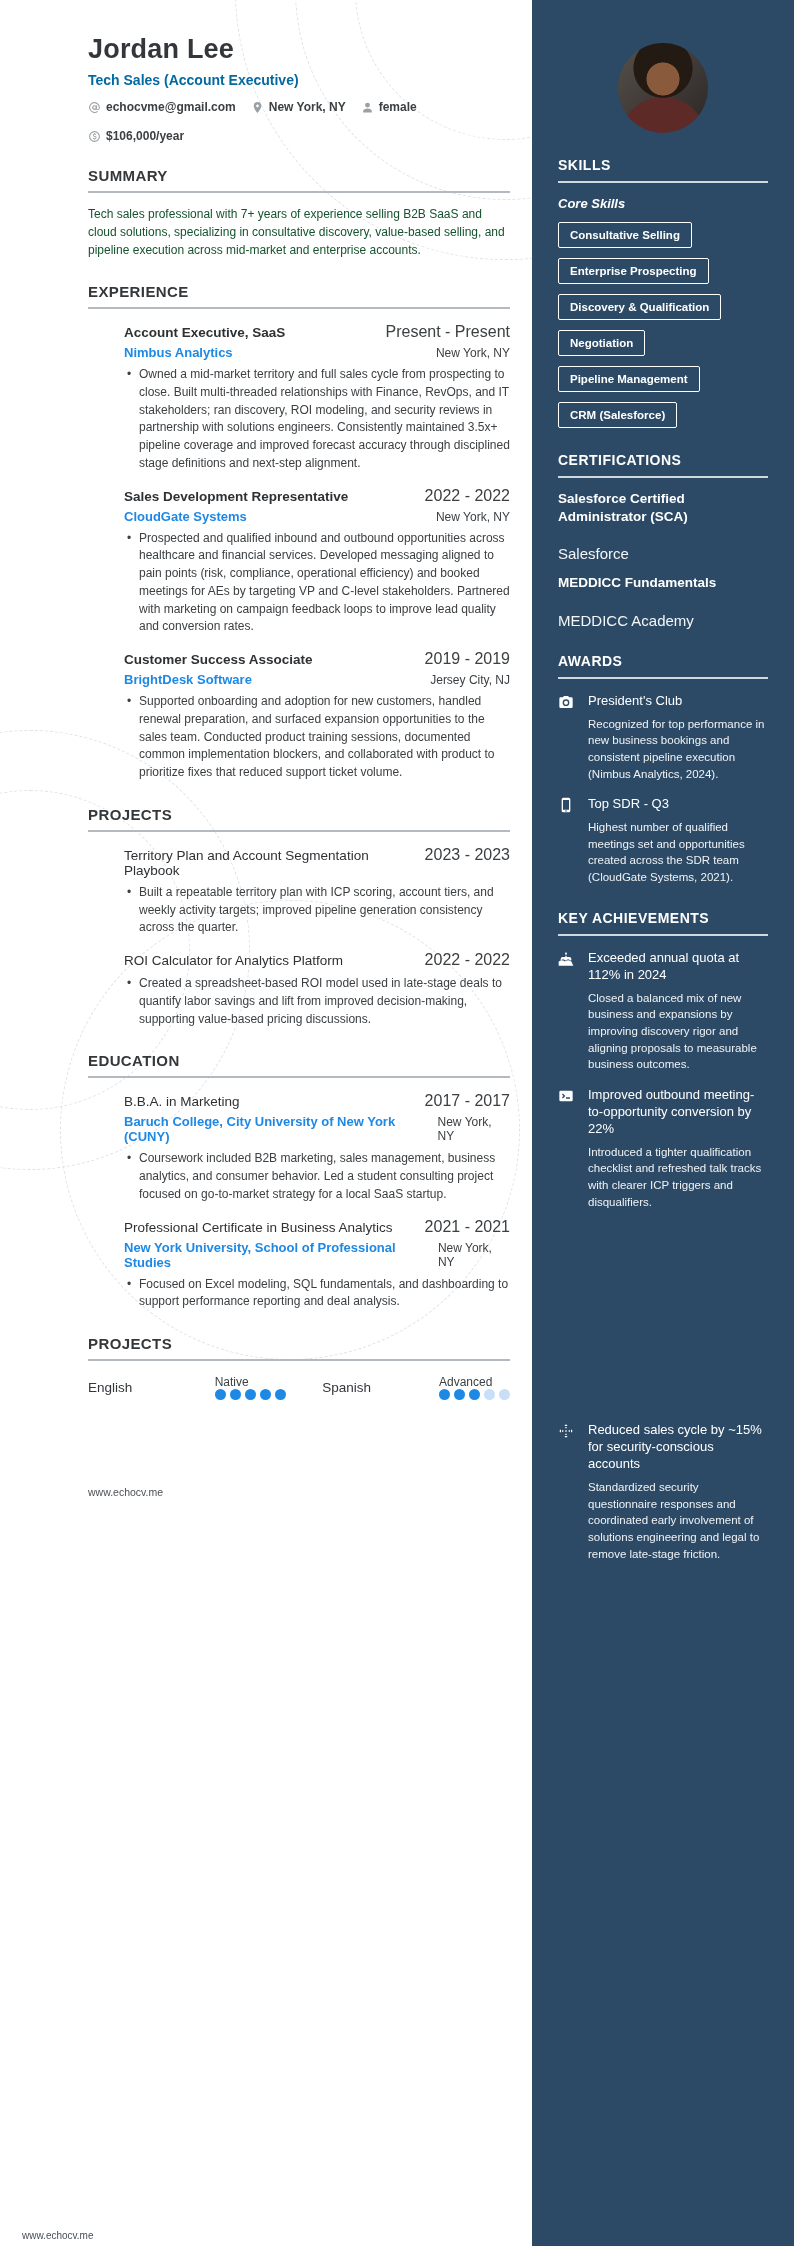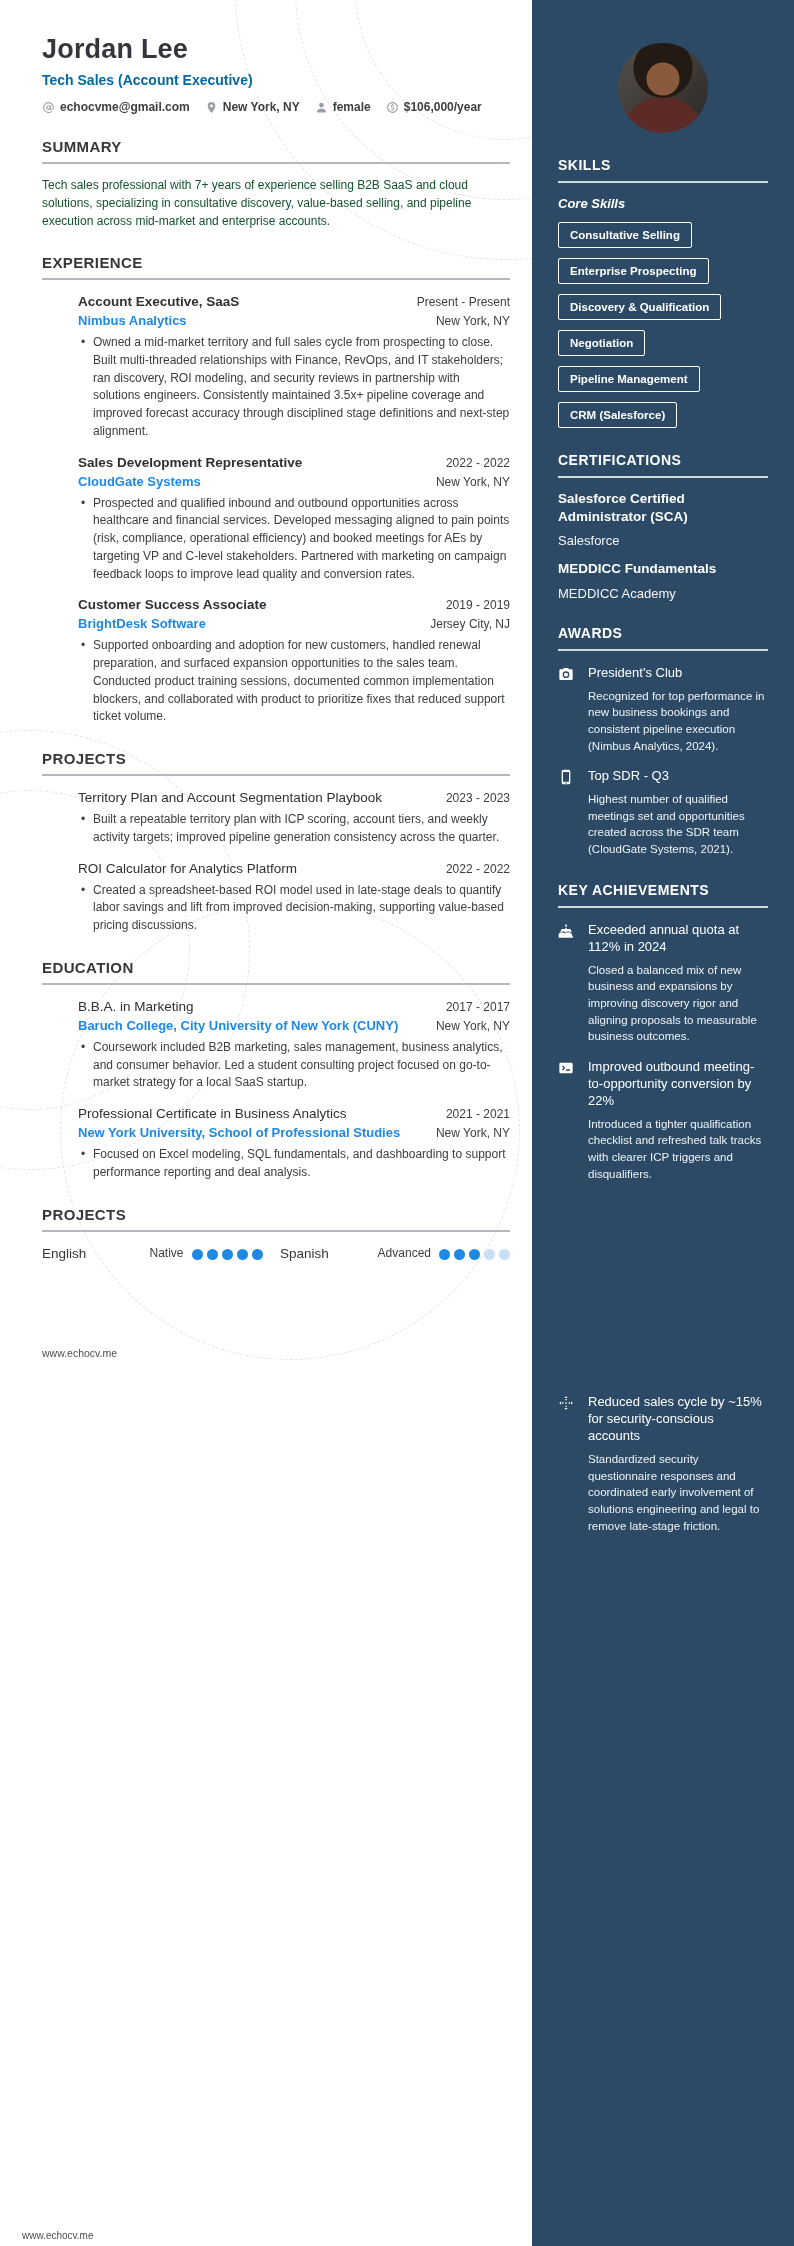--- a/index.html
+++ b/index.html
@@ -1,52 +1,52 @@
 <!DOCTYPE html>
 <html><head>
 <meta charset="utf-8">
 <style>
   * { margin:0; padding:0; box-sizing:border-box; }
   html,body { background:#ffffff; }
   body { width:794px; font-family:"Liberation Sans", sans-serif; }
   .page { display:flex; width:794px; height:2246px; position:relative; }
 
   
-  .main { width:532px; height:2246px; position:relative; overflow:hidden; background:#ffffff; }
+  .main { width:532px; height:2246px; position:relative; overflow:hidden; background:#ffffff;padding-left:46px; }
   .main-inner { position:relative; padding:34px 22px 0 42px; z-index:2; }
 
   .deco { position:absolute; border:1px dashed #dfe2e6; border-radius:50%; z-index:1; }
 
   .name { font-size:27px; font-weight:700; color:#33363a; letter-spacing:.2px; }
   .job-title { margin-top:7px; font-size:14px; font-weight:600; color:#0369a1; }
   .contact-row { margin-top:12px; display:flex; align-items:center; gap:15px; flex-wrap:wrap; }
   .contact-item { display:flex; align-items:center; gap:5px; font-size:12px; font-weight:600; color:#3d4043; }
   .cicon { width:13px; height:13px; display:inline-flex; align-items:center; justify-content:center; color:#9aa0a6; }
   .cicon svg { width:13px; height:13px; fill:#9aa0a6; }
 
   .section { margin-top:24px; }
   .sec-head { font-size:15px; font-weight:600; color:#35383b; letter-spacing:.4px; }
   .rule { border-bottom:2px solid #b4b9c0; margin-top:7px; }
   .summary-text { margin-top:12px; font-size:12px; line-height:1.5; color:#14532d; }
 
   .entry { margin-top:14px;margin-left:36px; }
   .entry-row { display:flex; justify-content:space-between; align-items:baseline; }
   .entry-title { font-size:13.5px; font-weight:700; color:#2e3134; }
   .entry-title.light { font-weight:500; }
-  .entry-date { font-size:12px; color:#3c4043; white-space:nowrap; }
+  .entry-date { font-size:16px; color:#3c4043; white-space:nowrap; }
   .entry-sub { display:flex; justify-content:space-between; align-items:baseline; margin-top:4px; }
   .entry-company { font-size:13px; font-weight:600; color:#1e88e5; text-decoration:none; }
   .entry-loc { font-size:12px; color:#3c4043; }
   .bullet { margin-top:6px; padding-left:15px; position:relative; font-size:12px; line-height:1.48; color:#3c4043; }
   .bullet::before { content:"•"; position:absolute; left:3px; top:0; color:#3c4043; }
 
   .lang-row { margin-top:14px; display:flex; align-items:center; justify-content:space-between; }
   .lang-name { font-size:13.5px; color:#33363a; width:90px; }
   .lang-level { font-size:12px; color:#3c4043; margin-right:8px; }
-  .lang-group { display:flex; align-items:flex-end; }
+  .lang-group { display:flex; align-items:flex-start;flex-direction:column; }
   .dots { display:flex; gap:4px; }
   .dot { width:11px; height:11px; border-radius:50%; background:#c9dff7; }
   .dot.filled { background:#1e88e5; }
 
   .site-link { margin-top:86px; font-size:10.5px; color:#4a4f55; text-decoration:none; display:inline-block; }
   .site-link-bottom { position:absolute; left:22px; bottom:5px; font-size:10px; color:#4a4f55; text-decoration:none; z-index:3; }
 
   
   .sidebar { width:262px; height:2246px; background:#2c4a66; color:#ffffff; padding:0 26px; }
   .avatar { width:90px; height:90px; border-radius:50%; margin:43px auto 0; overflow:hidden;
@@ -57,21 +57,21 @@
               linear-gradient(135deg, #56504b, #2b2725); }
   .sb-section { margin-top:24px; }
   .sb-head { font-size:14px; font-weight:700; letter-spacing:.5px; color:#ffffff; }
   .sb-rule { border-bottom:2px solid rgba(255,255,255,.78); margin-top:8px; }
   .sb-sub { margin-top:13px; font-size:13px; font-weight:700;font-style:italic; }
   .chip-list { margin-top:11px; }
   .chip { display:table; border:1.5px solid #ffffff; border-radius:2px; padding:6px 11px;
           font-size:11.5px; font-weight:700; color:#ffffff; margin-bottom:10px; }
   .cert { margin-top:12px; }
   .cert-name { font-size:13.5px; font-weight:700; line-height:1.3; }
-  .cert-issuer { margin-top:8px; font-size:13px; color:rgba(255,255,255,.95); }
+  .cert-issuer { margin-top:20px; font-size:15px; color:rgba(255,255,255,.95); }
   .sb-item { display:flex; margin-top:14px; }
   .sb-item-icon { width:30px; flex:0 0 30px; padding-top:1px; }
   .sb-item-icon svg { width:16px; height:16px; fill:#ffffff; }
   .sb-item-title { font-size:13px; font-weight:400; line-height:1.3; }
   .sb-item-desc { margin-top:6px; font-size:11.5px; line-height:1.45; color:rgba(255,255,255,.93); }
   .ka-gap { margin-top:212px; }
 </style>
 </head>
 <body>
 

